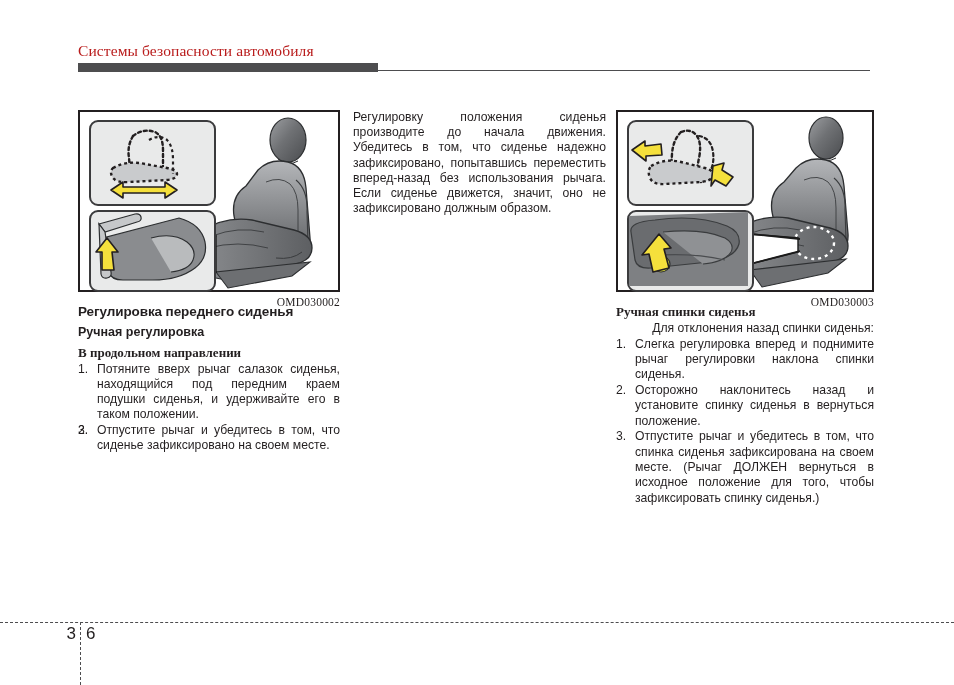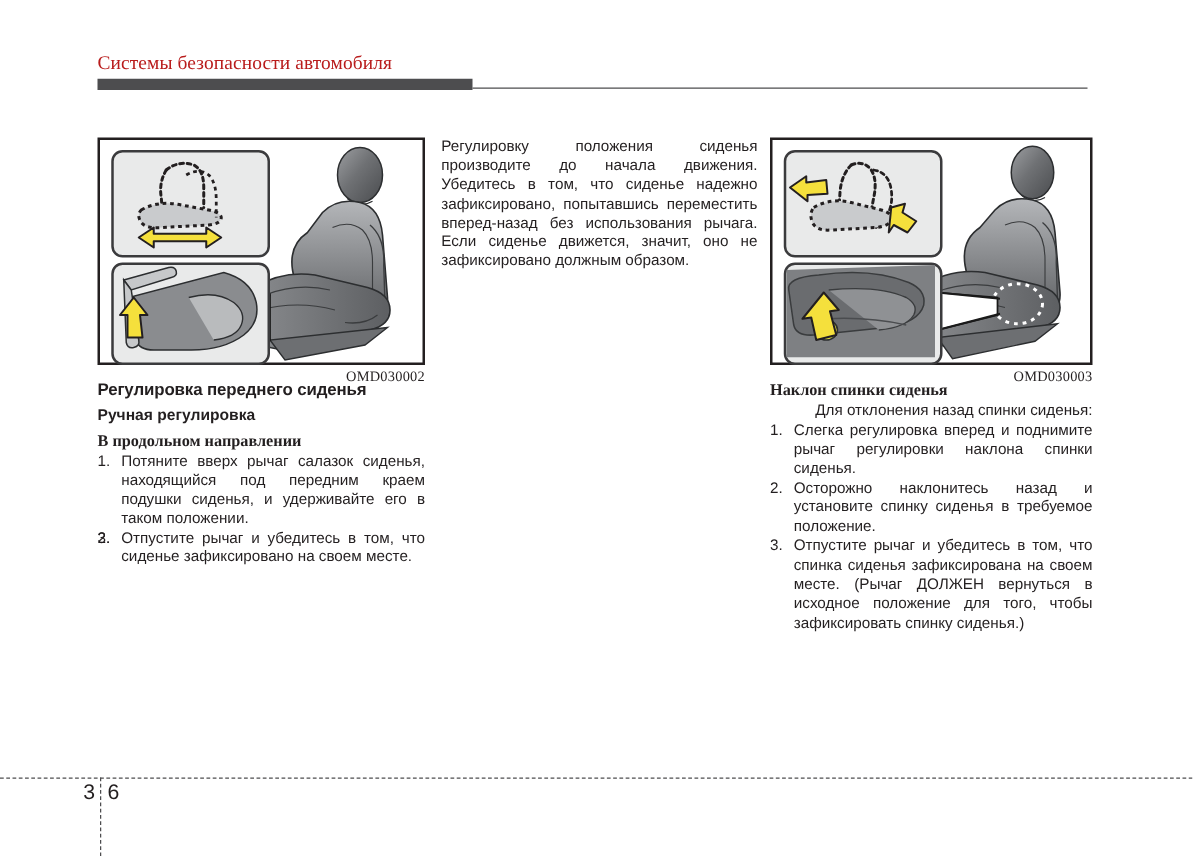--- a/index.html
+++ b/index.html
@@ -363,31 +363,31 @@
 
         <g>
           <polygon points="30,22 42,36 35,37 40,56 24,60 20,42 13,43" fill="#f5e03c" stroke="#231f20" stroke-width="1.6" stroke-linejoin="round"></polygon>
         </g>
       </svg>
     </div>
 
     <div class="fig-caption">OMD030003</div>
   </div>
 
-  <div class="h-serif-bold" style="margin-top:12px;">Наклон спинки сиденья</div>
+  <div class="h-serif-bold" style="margin-top:12px;">Ручная спинки сиденья</div>
   <p class="body-text nojust">Для отклонения назад спинки сиденья:</p>
 
   <ol class="num-list">
     <li>
       <span class="marker">1.</span>
       <span>Слегка регулировка вперед и поднимите рычаг регулировки наклона спинки сиденья.</span>
     </li>
     <li>
       <span class="marker">2.</span>
-      <span>Осторожно наклонитесь назад и установите спинку сиденья в требуемое положение.</span>
+      <span>Осторожно наклонитесь назад и установите спинку сиденья в вернуться положение.</span>
     </li>
     <li>
       <span class="marker">3.</span>
       <span>Отпустите рычаг и убедитесь в том, что спинка сиденья зафиксирована на своем месте. (Рычаг ДОЛЖЕН вернуться в исходное положение для того, чтобы зафиксировать спинку сиденья.)</span>
     </li>
   </ol>
 </div>
 
 <div class="footer-hrule"></div>
 <div class="footer-vrule"></div>

